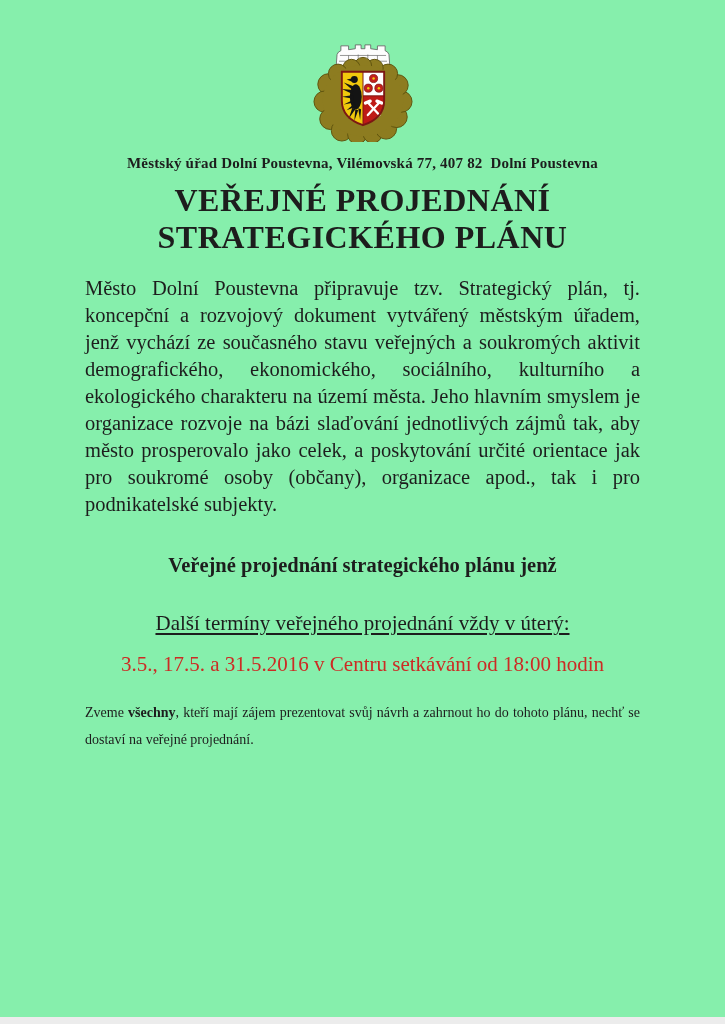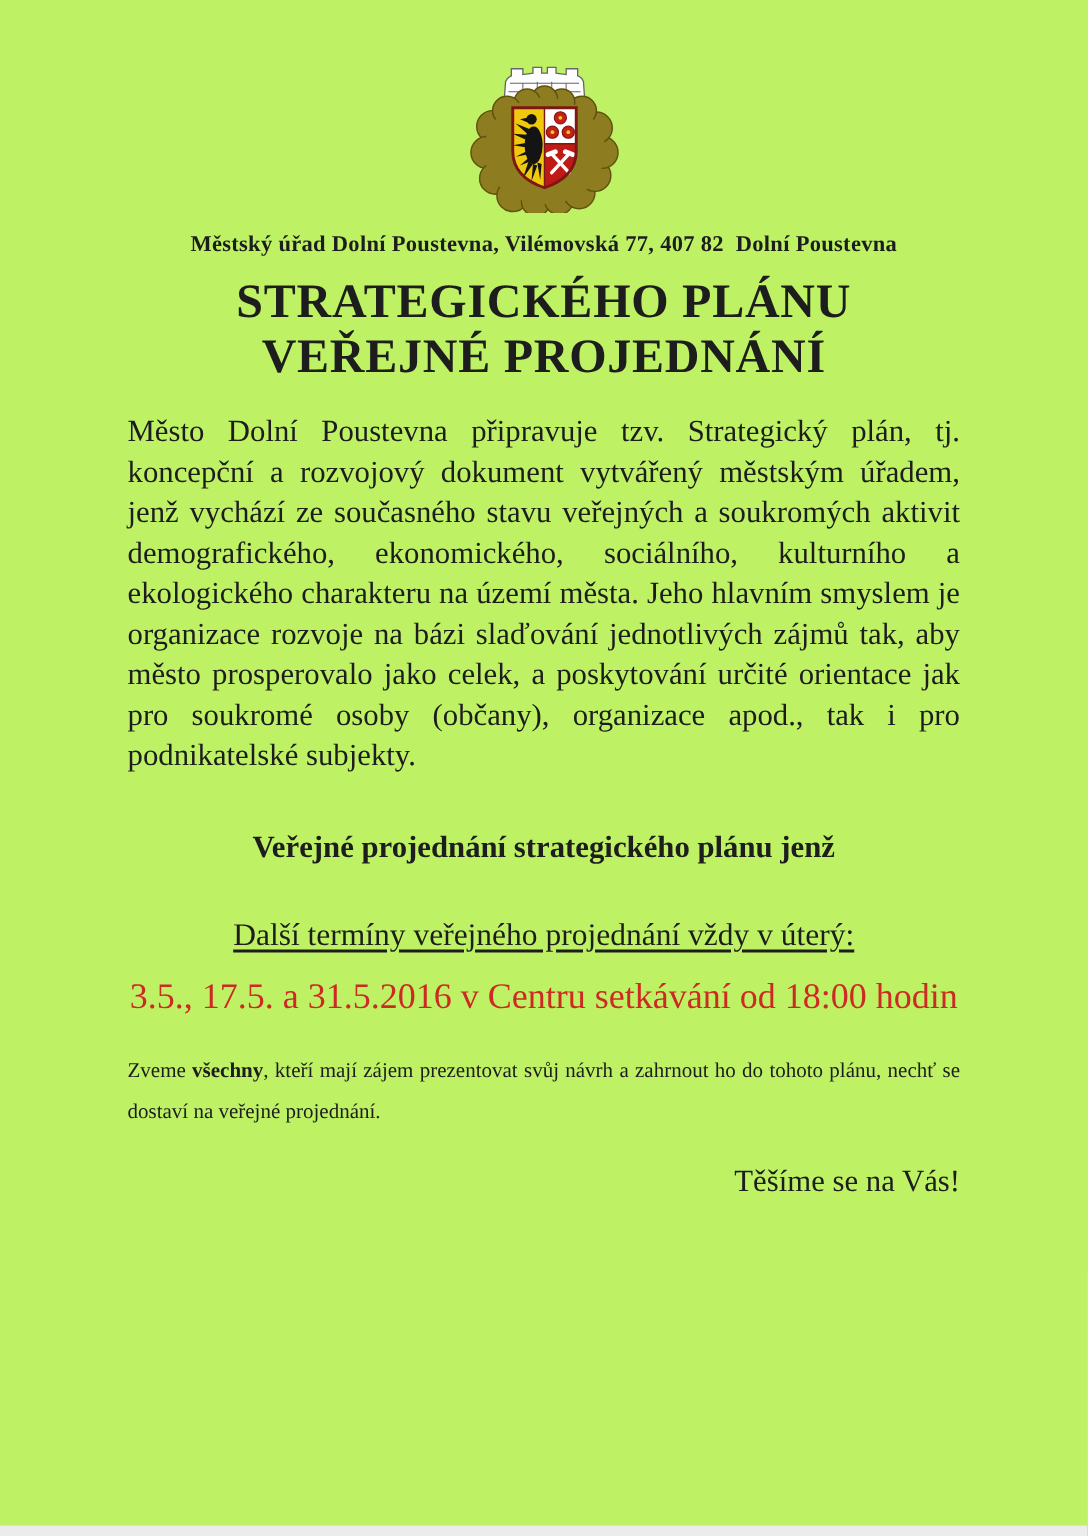--- a/index.html
+++ b/index.html
@@ -1,21 +1,21 @@
 <!DOCTYPE html>
 <html><head>
 <meta charset="utf-8">
 <style>
   html, body { margin: 0; padding: 0; background: #d9d9d9; }
   .page {
     position: relative;
     width: 725px;
     height: 1024px;
     margin: 0 auto;
-    background: #bef264;
+    background: #86efac;
     font-family: "Liberation Serif", "DejaVu Serif", serif;
     color: #1d1d1d;
     overflow: hidden;
     box-sizing: border-box;
   }
   .content {
     padding: 42px 85px 0 85px;
   }
   .crest-wrap {
     text-align: center;
@@ -54,21 +54,21 @@
   .dates-heading {
     margin-top: 34px;
     text-align: center;
     font-size: 21px;
     text-decoration: underline;
     text-underline-offset: 3px;
   }
   .dates-detail {
     margin-top: 16px;
     text-align: center;
-    font-size: 24px;
+    font-size: 21px;
   }
   .invitation {
     margin-top: 22px;
     font-size: 14px;
     line-height: 27px;
     text-align: justify;
   }
   .invitation b { font-weight: 700; }
   .closing {
     margin-top: 22px;
@@ -152,33 +152,32 @@
 
           <path d="M38,31 L82,31 L82,61 Q82,79 60,86.5 Q38,79 38,61 Z" fill="none" stroke="#7c1713" stroke-width="2"></path>
           <path d="M60,31 V86.5 M60,56 H82" fill="none" stroke="#7c1713" stroke-width="1"></path>
         </g>
       </svg>
     </div>
 
     <div class="address">Městský úřad Dolní Poustevna, Vilémovská 77, 407 82&nbsp; Dolní Poustevna</div>
 
     <div class="title">
+      <div>VEŘEJNÉ PROJEDNÁNÍ</div>
       <div>STRATEGICKÉHO PLÁNU</div>
-      <div>VEŘEJNÉ PROJEDNÁNÍ</div>
     </div>
 
     <div class="intro">Město Dolní Poustevna připravuje tzv. Strategický plán, tj. koncepční a rozvojový dokument vytvářený městským úřadem, jenž vychází ze současného stavu veřejných a soukromých aktivit demografického, ekonomického, sociálního, kulturního a ekologického charakteru na území města. Jeho hlavním smyslem je organizace rozvoje na bázi slaďování jednotlivých zájmů tak, aby město prosperovalo jako celek, a poskytování určité orientace jak pro soukromé osoby (občany), organizace apod., tak i pro podnikatelské subjekty.</div>
 
     <div class="announce">
       <div class="line">Veřejné projednání strategického plánu jenž</div>
     </div>
 
     <div class="dates-heading">Další termíny veřejného projednání vždy v úterý:</div>
 
     <div class="dates-detail" id="dates-detail" style="color: rgb(204, 43, 36);">3.5., 17.5. a 31.5.2016 v Centru setkávání od 18:00 hodin</div>
 
     <div class="invitation"><span>Zveme </span><b>všechny</b><span>, kteří mají zájem prezentovat svůj návrh a zahrnout ho do tohoto plánu, nechť se dostaví na veřejné projednání.</span></div>
 
-    <div class="closing">Těšíme se na Vás!</div>
 
   </div>
   <div class="scan-edge"></div>
 </div>
 
 </body></html>

